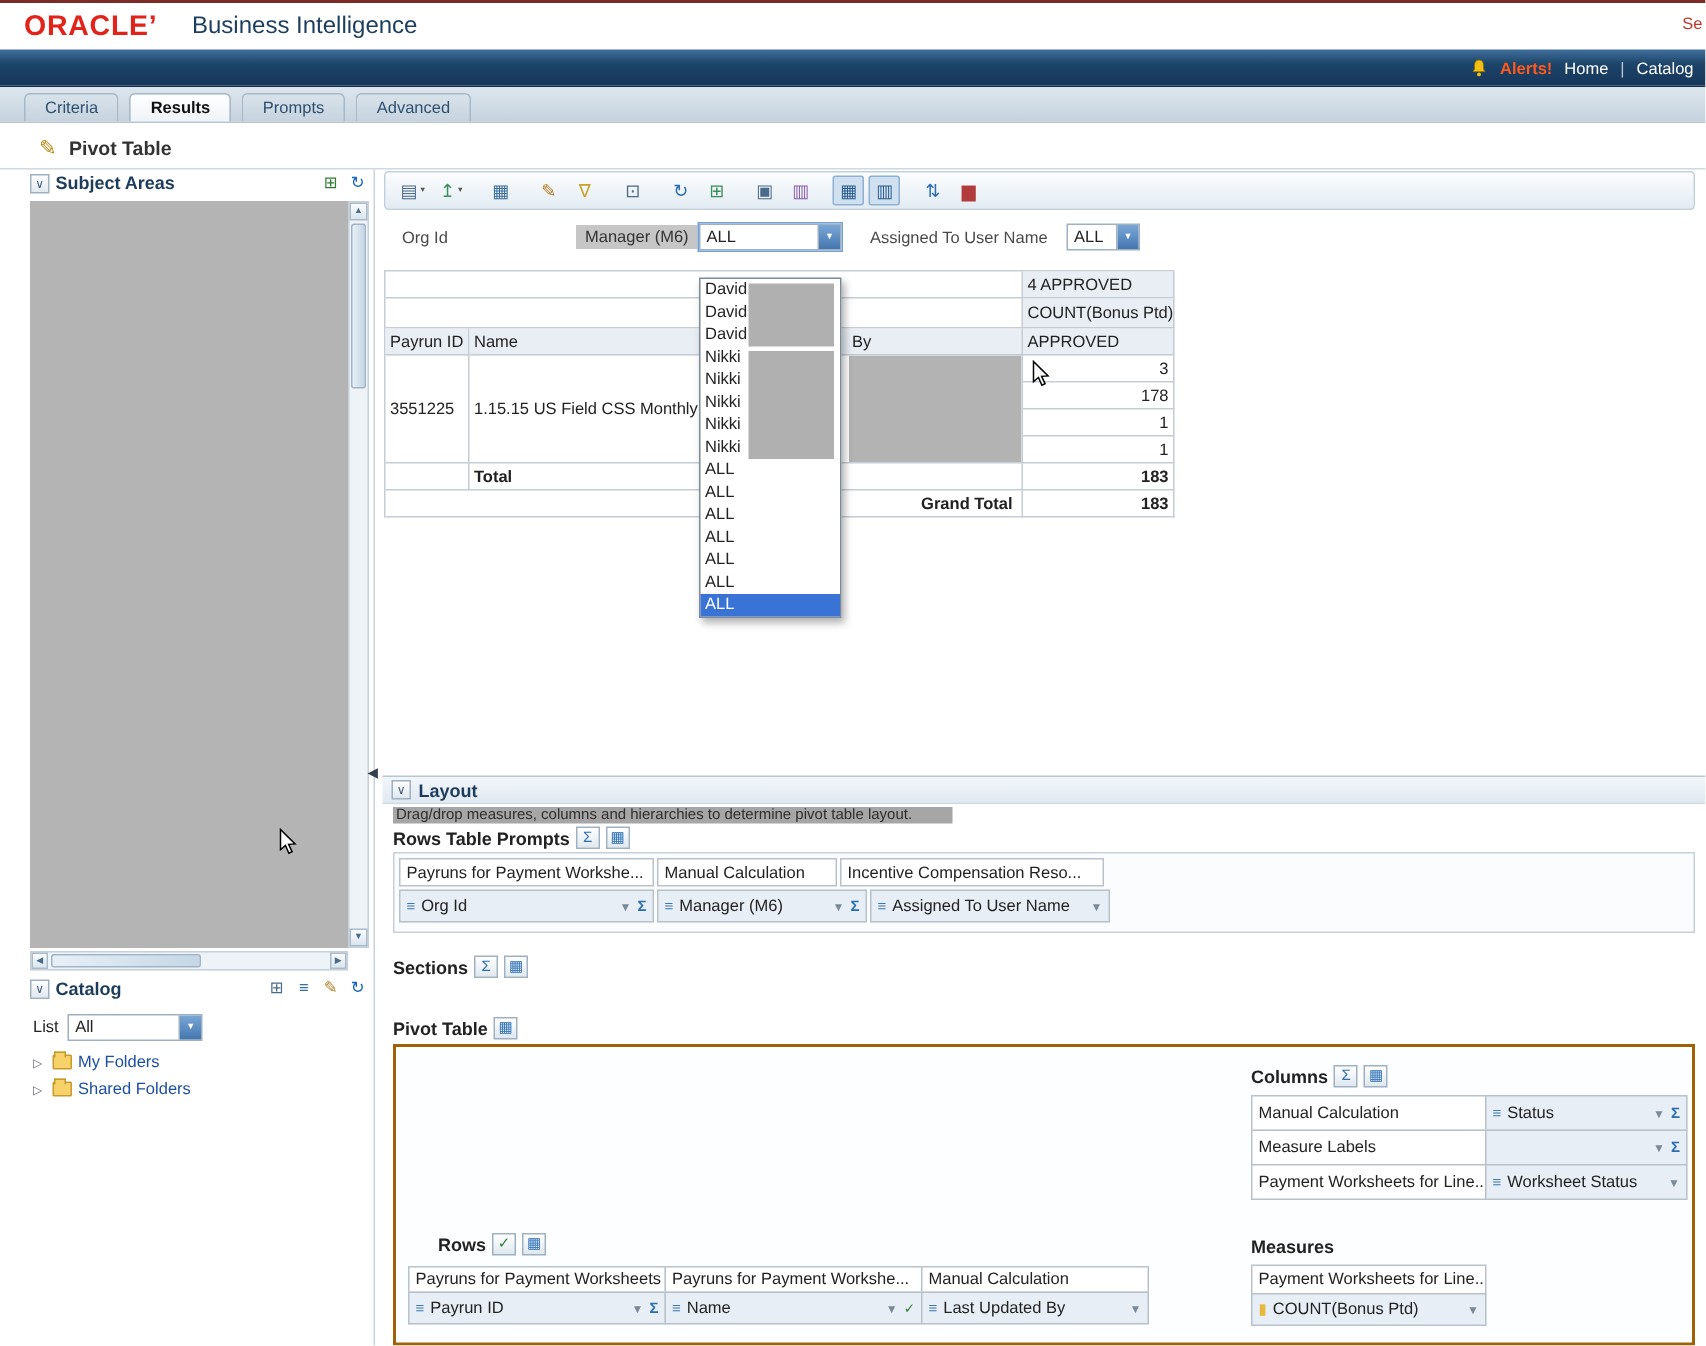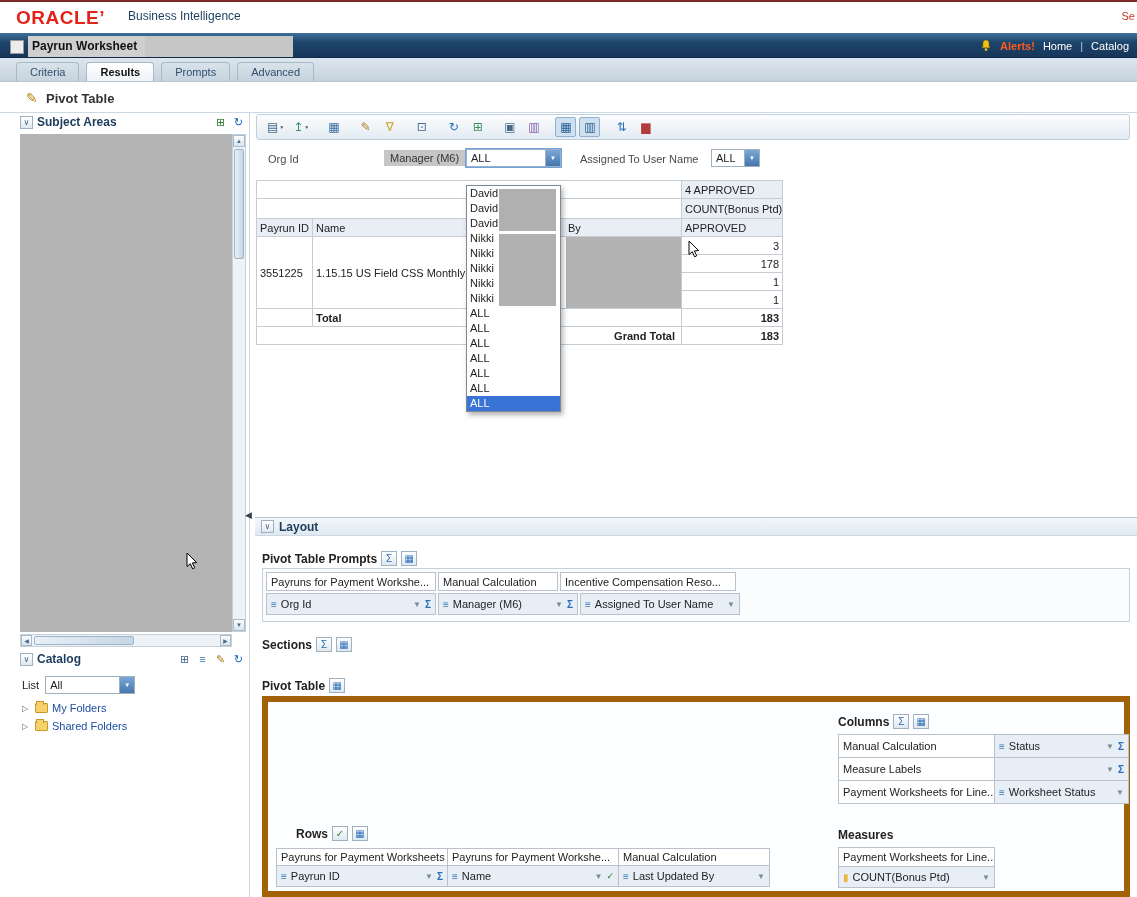--- a/index.html
+++ b/index.html
@@ -4,21 +4,21 @@
 <style>
   * { margin:0; padding:0; box-sizing:border-box; }
   html,body { width:1137px; height:897px; }
   body { font-family:"Liberation Sans","DejaVu Sans",sans-serif; font-size:11px; color:#222; background:#fff; }
   #app { position:relative; width:1137px; height:897px; overflow:hidden; background:#fff; }
 
   
   .topline { position:absolute; left:0; top:0; width:100%; height:2px; background:#7d2b26; }
   .brandbar { position:absolute; left:0; top:2px; width:100%; height:31px; background:#fff; }
   .logo { position:absolute; left:16px; top:5px; font-size:19px; font-weight:800; color:#e2231a; letter-spacing:.5px; }
-  .product { position:absolute; left:128px; top:7px; font-size:12px; color:#1c3e5e; }
+  .product { position:absolute; left:128px; top:7px; font-size:16px; color:#1c3e5e; }
   .searchpartial { position:absolute; right:2px; top:8px; color:#c0392b; font-size:11px; }
 
   
   .navybar { position:absolute; left:0; top:33px; width:100%; height:25px;
     background:linear-gradient(180deg,#3f6f9d 0%,#1d4469 40%,#16365a 100%); border-bottom:1px solid #0f2947; }
   .wstab { position:absolute; left:10px; top:3px; height:21px; display:flex; align-items:center; }
   .wsicon { width:14px; height:14px; background:#ececec; border:1px solid #9a9a9a; margin-right:4px; }
   .wstitle { background:#cfcfcf; height:21px; line-height:21px; padding:0 8px 0 4px; font-weight:bold; font-size:12px; color:#111; }
   .wsredact { width:148px; height:21px; background:#c6c6c6; }
   .navlinks { position:absolute; right:8px; top:0; height:25px; display:flex; align-items:center; gap:8px; }
@@ -129,21 +129,21 @@
   .fi { color:#3a77b5; font-size:10px; }
   .mi { font-size:8px; color:#7a8a99; }
   .mi.sig { color:#2a6db5; font-size:10px; font-weight:bold; }
   .mi.grn { color:#2e7d32; font-size:9px; }
   .mi.yel { color:#e8b93c; font-size:10px; }
   .spacer { flex:1; }
 
   .secdrop { position:absolute; left:262px; top:653px; width:868px; height:17px; background:#fff;
     border:1px solid #d2dae1; font-size:11px; color:#333; display:flex; align-items:center; padding-left:3px; }
 
-  .bigbox { position:absolute; left:262px; top:696px; width:868px; height:201px; border:6px solid #a16207; background:#fdfeff; }
+  .bigbox { position:absolute; left:262px; top:696px; width:868px; height:201px; border:2px solid #a16207; background:#fdfeff; }
   .inlabel { position:absolute; display:flex; align-items:center; }
   .inlabel .t { font-weight:bold; font-size:12px; color:#222; }
   .stack { position:absolute; }
   .stack .crow { margin-bottom:0; margin-top:-1px; gap:0; }
   .stack .crow:first-child { margin-top:0; }
   .stack .gcell, .stack .fcell { margin-right:-1px; }
 
   .cursor { position:absolute; z-index:60; }
   .w172{width:172px} .w170{width:170px} .w152{width:152px} .w157{width:157px}
   .w140{width:140px} .w135{width:135px} .w160{width:160px} .w120{width:120px} .w180{width:176px}
@@ -156,25 +156,20 @@
 
   <div class="topline"></div>
 
   <div class="brandbar">
     <span class="logo">ORACLE’</span>
     <span class="product">Business Intelligence</span>
     <span class="searchpartial">Se</span>
   </div>
 
   <div class="navybar">
-    <div class="wstab">
-      <span class="wsicon"></span>
-      <span class="wstitle">Payrun Worksheet</span>
-      <span class="wsredact"></span>
-    </div>
     <div class="navlinks">
       <span class="bellwrap">
         <svg width="12" height="13" viewBox="0 0 12 13">
             <path d="M6 1 C4 1 3 2.5 3 4.5 L3 7 L2 8.8 L10 8.8 L9 7 L9 4.5 C9 2.5 8 1 6 1 Z" fill="#f2c012" stroke="#8a6b00" stroke-width="0.5"></path>
             <circle cx="6" cy="10.6" r="1.3" fill="#f2c012"></circle>
           </svg>
       </span>
       <span class="alerts">Alerts!</span>
       <span class="navlink">Home</span>
       <span class="navsep">|</span>
@@ -374,23 +369,24 @@
         <div class="opt selected">ALL</div>
       </div>
     <span class="ddredact" style="left:32px; top:3px; width:57px; height:42px;"></span>
     <span class="ddredact" style="left:32px; top:48px; width:57px; height:72px;"></span>
   </div>
 
   <div class="layhead">
     <span class="chevbox">∨</span>
     <span class="ptitle">Layout</span>
   </div>
+  <div class="hint">Drag/drop measures, columns and hierarchies to determine pivot table layout.</div>
 
   <div class="seclabel" style="left:262px; top:551px;">
-    <span class="t">Pivot Table Prompts</span>
+    <span class="t">Rows Table Prompts</span>
     <span class="micon">Σ</span>
     <span class="micon">▦</span>
   </div>
 
   <div class="ptpbox">
     <div class="crow">
       <div class="gcell w170">Payruns for Payment Workshe...</div>
       <div class="gcell w120">Manual Calculation</div>
       <div class="gcell w180">Incentive Compensation Reso...</div>
     </div>

